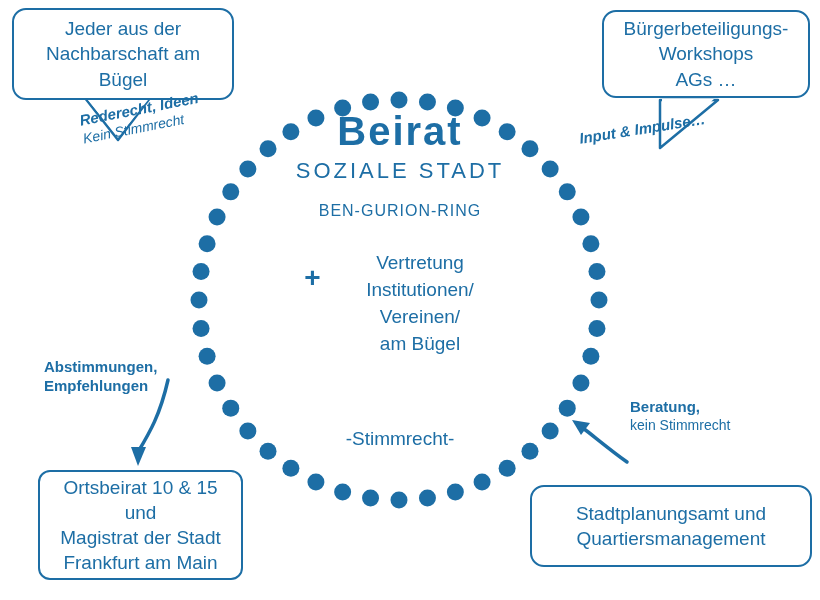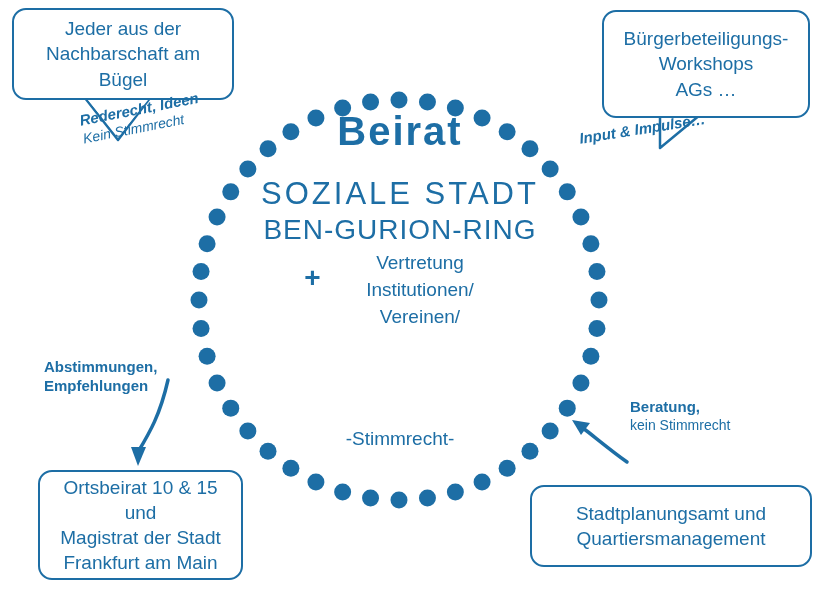--- a/index.html
+++ b/index.html
@@ -32,49 +32,49 @@
     display: flex;
     flex-direction: column;
     align-items: center;
     justify-content: center;
     padding: 24px 10px;
     z-index: 5;
   }
   .callout div { white-space: nowrap; }
 
   #box-neighbourhood { left: 12px;  top: 8px;   width: 222px; height: 92px; }
-  #box-workshops     { left: 602px; top: 10px;  width: 208px; height: 108px; }
-  #box-ortsbeirat    { left: 38px;  top: 470px; width: 205px; height: 110px; }
+  #box-workshops     { left: 602px; top: 10px;  width: 208px; height: 88px; }
+  #box-ortsbeirat    { left: 38px;  top: 470px; width: 205px; height: 110px; border-radius: 12px; }
   #box-stadtplanung  { left: 530px; top: 485px; width: 282px; height: 82px; }
 
   
   .center-block {
     position: absolute;
     left: 190px;
     top: 110px;
     width: 420px;
     text-align: center;
     color: #1d6ea5;
     z-index: 3;
   }
   .title-main {
     font-size: 40px;
     font-weight: bold;
     letter-spacing: 2px;
     line-height: 1.05;
   }
   .title-sub1 {
-    font-size: 31px;
+    font-size: 22px;
     letter-spacing: 3px;
-    margin-top: 24px;
+    margin-top: 6px;
   }
   .title-sub2 {
-    font-size: 28px;
+    font-size: 16px;
     letter-spacing: 1px;
-    margin-top: 2px;
+    margin-top: 18px;
   }
 
   .columns {
     position: absolute;
     left: 190px;
     top: 250px;
     width: 420px;
     display: flex;
     align-items: flex-start;
     justify-content: center;
@@ -233,20 +233,21 @@
     <div class="title-sub1">SOZIALE STADT</div>
     <div class="title-sub2">BEN-GURION-RING</div>
   </div>
 
   <div class="columns">
     <div class="plus">+</div>
     <div class="col">
       <div>Vertretung</div>
       <div>Institutionen/</div>
       <div>Vereinen/</div>
+      <div>am Bügel</div>
     </div>
   </div>
 
   <div class="stimmrecht">-Stimmrecht-</div>
 
   <div class="conn-label" id="lbl-rederecht">
     <div>Rederecht, Ideen</div>
     <div class="thin2">Kein Stimmrecht</div>
   </div>
 

